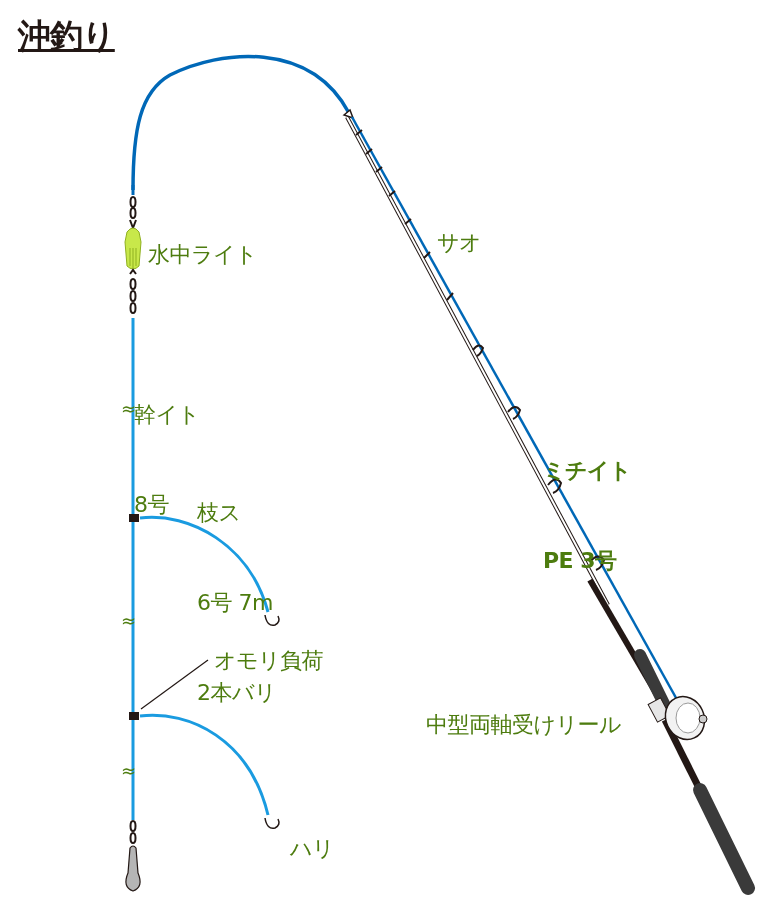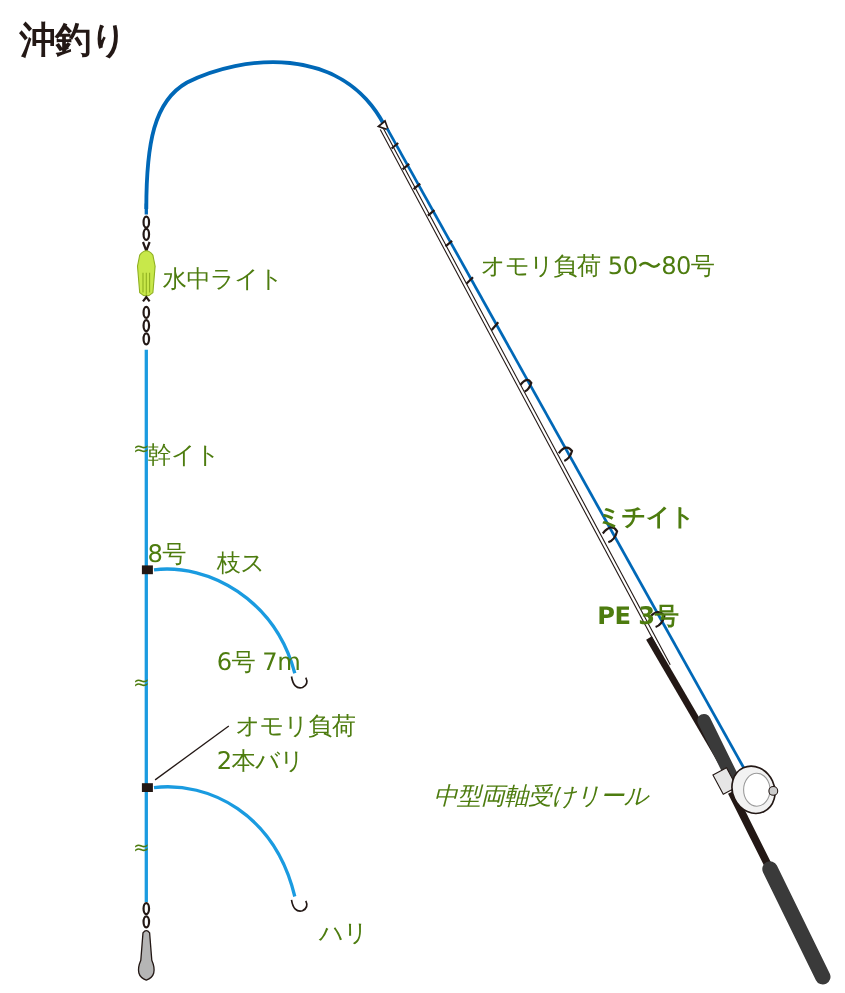--- a/index.html
+++ b/index.html
@@ -1,20 +1,20 @@
 <!DOCTYPE html>
 <html><head>
 <meta charset="utf-8">
 <style>
   html, body { margin:0; padding:0; background:#ffffff; }
   body { width:768px; height:903px; position:relative; overflow:hidden;
          font-family: "DejaVu Sans", "Liberation Sans", sans-serif; color:#231815; }
   #diagram { position:absolute; left:0; top:0; }
   .title { position:absolute; left:18px; top:14px; font-size:33px; font-weight:bold;
-           letter-spacing:-1px; color:#231815; }
+           letter-spacing:-1px; color:#231815;text-decoration:underline; }
   .label { position:absolute; font-size:22px; line-height:30px; color:#4d7c0f;
            white-space:pre; letter-spacing:-0.5px; }
 </style>
 </head>
 <body>
 
 
 
 <svg id="diagram" width="768" height="903" viewBox="0 0 768 903" xmlns="http://www.w3.org/2000/svg">
 
@@ -100,21 +100,21 @@
 </svg>
 
 <div class="title">沖釣り</div>
 
 <text class="break-marks"></text>
 <div class="label" style="left:121px;top:394px;font-size:18px;">≈</div>
 <div class="label" style="left:121px;top:606px;font-size:18px;">≈</div>
 <div class="label" style="left:121px;top:756px;font-size:18px;">≈</div>
 
 <div class="label" style="left:437px;top:168px;">
-  <div>オモリ負荷 50〜80号</div>
+  <div>サオ</div>
 </div>
 
 <div class="label" style="left:148px;top:240px;">水中ライト</div>
 
 <div class="label" style="left:134px;top:340px;">
   <div>幹イト</div>
   <div>8号</div>
 </div>
 
 <div class="label" style="left:543px;top:396px;font-weight:bold;">
@@ -123,21 +123,21 @@
 </div>
 
 <div class="label" style="left:197px;top:438px;">
   <div>枝ス</div>
   <div>6号 7m</div>
   <div>2本バリ</div>
 </div>
 
 <div class="label" style="left:214px;top:646px;">オモリ負荷</div>
 
-<div class="label" style="left:394px;top:710px;font-style:italic;">中型両軸受けリール</div>
+<div class="label" style="left:426px;top:710px;">中型両軸受けリール</div>
 
 <div class="label" style="left:290px;top:774px;">
   <div>ハリ</div>
   
 </div>
 
 <div class="label" style="left:148px;top:838px;">
   <div>オモリ</div>
   
 </div>

